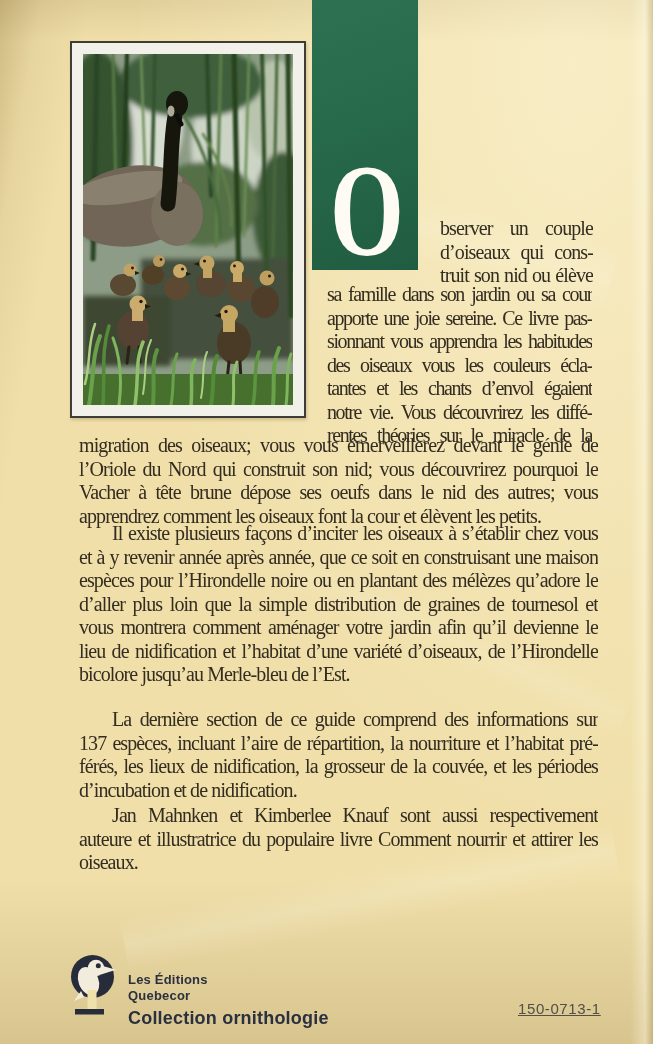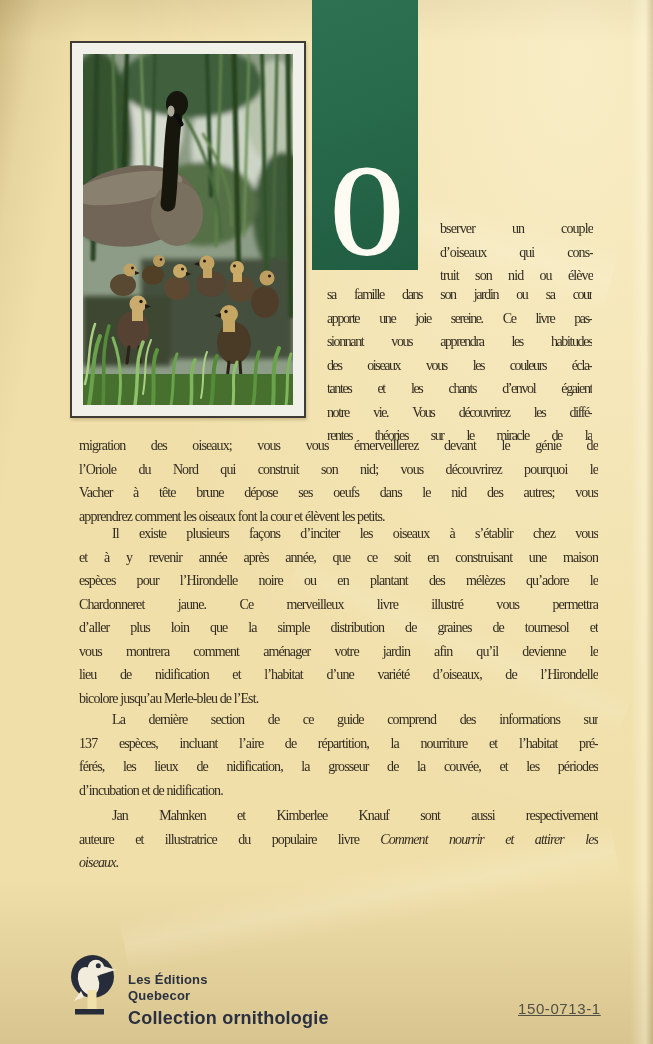--- a/index.html
+++ b/index.html
@@ -25,25 +25,25 @@
   .stripe{position:absolute;left:312px;top:0;width:106px;height:270px;
     background:linear-gradient(160deg,#2d7152 0%,#27694b 45%,#205c41 100%);}
   .dropcap{position:absolute;left:330px;top:145px;font-size:132px;line-height:1;
     font-weight:bold;color:#fdfbf2;transform:scaleX(0.72);transform-origin:0 0;}
 
   .photo-frame{position:absolute;left:70px;top:41px;width:236px;height:377px;
     box-sizing:border-box;border:2px solid #3e3c34;background:#f2f1e9;padding:11px;
     box-shadow:1px 2px 3px rgba(100,80,30,0.25);}
   .photo-frame svg{display:block;width:210px;height:351px;}
 
-  .tb{position:absolute;color:#332c21;font-size:14px;line-height:23.5px;letter-spacing:-0.9px;}
+  .tb{position:absolute;color:#332c21;font-size:20px;line-height:23.5px;letter-spacing:-0.9px;}
   .tb.full{left:73px;width:519px;margin-left:6px;}
   .ln{text-align:justify;text-align-last:justify;height:23.5px;overflow:hidden;}
   .ln.end{text-align:justify;text-align-last:left;}
-  .ln .it{font-style:italic;}
+  .ln .it{}
   .ind{text-indent:33px;}
   .narrow{left:440px;top:217px;width:153px;}
   .rightcol{left:327px;top:283px;width:265px;letter-spacing:-1.4px;}
   .p1full{top:434px;}
   .p2{top:522px;}
   .p3{top:708px;}
   .p4{top:804px;}
 
   .logo-wrap{position:absolute;left:71px;top:953px;width:46px;height:62px;}
   .pubtext{position:absolute;left:128px;top:972px;color:#2b3040;font-family:"Liberation Sans",sans-serif;}
@@ -191,21 +191,20 @@
     <div class="ln">migration des oiseaux; vous vous émerveillerez devant le génie de</div>
     <div class="ln">l’Oriole du Nord qui construit son nid; vous découvrirez pourquoi le</div>
     <div class="ln">Vacher à tête brune dépose ses oeufs dans le nid des autres; vous</div>
     <div class="ln end">apprendrez comment les oiseaux font la cour et élèvent les petits.</div>
   </div>
 
   <div class="tb full p2">
     <div class="ln ind">Il existe plusieurs façons d’inciter les oiseaux à s’établir chez vous</div>
     <div class="ln">et à y revenir année après année, que ce soit en construisant une maison</div>
     <div class="ln">espèces pour l’Hirondelle noire ou en plantant des mélèzes qu’adore le</div>
-    <div class="ln">Chardonneret jaune. Ce merveilleux livre illustré vous permettra</div>
     <div class="ln">d’aller plus loin que la simple distribution de graines de tournesol et</div>
     <div class="ln">vous montrera comment aménager votre jardin afin qu’il devienne le</div>
     <div class="ln">lieu de nidification et l’habitat d’une variété d’oiseaux, de l’Hirondelle</div>
     <div class="ln end">bicolore jusqu’au Merle-bleu de l’Est.</div>
   </div>
 
   <div class="tb full p3">
     <div class="ln ind">La dernière section de ce guide comprend des informations sur</div>
     <div class="ln">137 espèces, incluant l’aire de répartition, la nourriture et l’habitat pré-</div>
     <div class="ln">férés, les lieux de nidification, la grosseur de la couvée, et les périodes</div>

